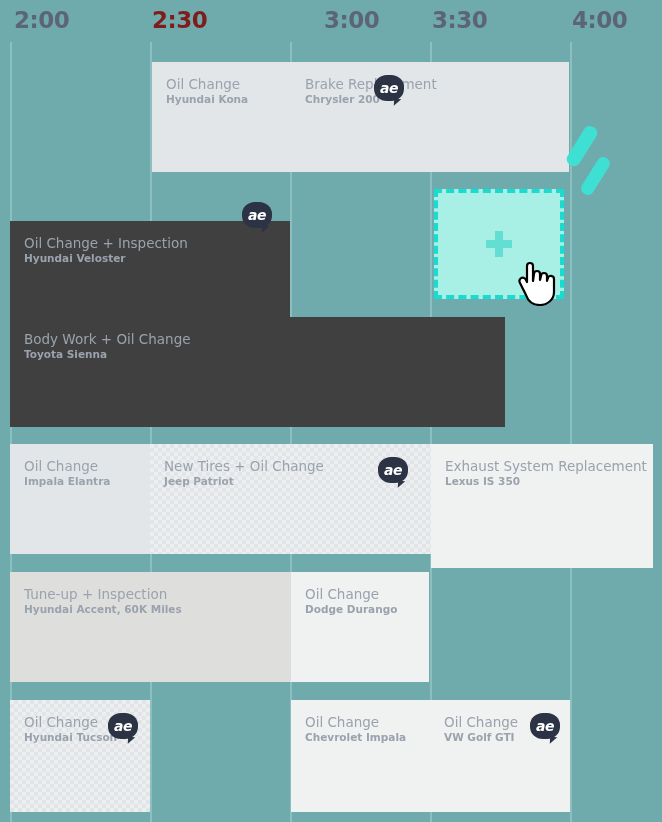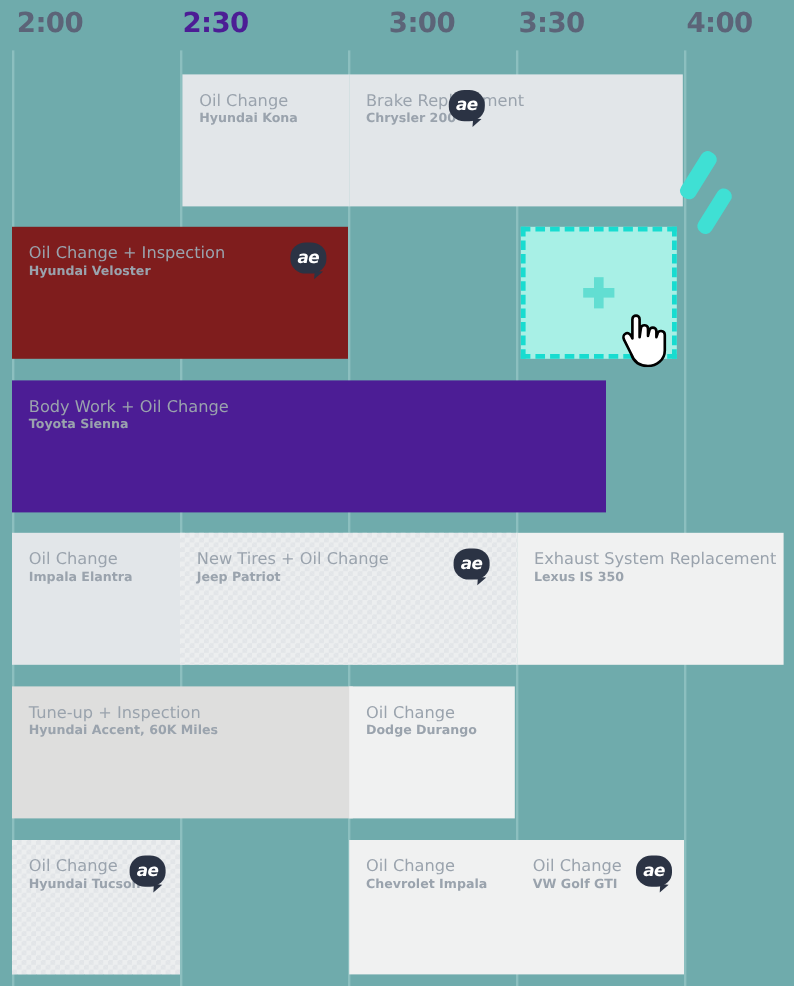--- a/index.html
+++ b/index.html
@@ -72,22 +72,22 @@
     top: 31px;
     font-size: 10.5px;
     font-weight: bold;
     color: #9aa3ad;
     line-height: 13px;
     white-space: nowrap;
   }
 
   
   .shade-a { background: #e2e6e9; }
-  .shade-b { background: #7f1d1d; }
-  .shade-c { background: #4c1d95; padding-left: 21px; }
+  .shade-b { background: #404040; margin-top: 32px; }
+  .shade-c { background: #404040; padding-left: 21px; }
   .shade-d { background: #dededd; }
   .shade-e { background: #f0f1f1; }
   .shade-hatch {
     background-color: #eceeef;
     background-image:
       linear-gradient(45deg, #e2e5e8 25%, transparent 25%, transparent 75%, #e2e5e8 75%),
       linear-gradient(45deg, #e2e5e8 25%, transparent 25%, transparent 75%, #e2e5e8 75%);
     background-size: 8px 8px;
     background-position: 0 0, 4px 4px;
   }
@@ -167,21 +167,21 @@
     pointer-events: none;
   }
 </style>
 </head>
 <body>
 
 <div id="calendar">
 
   <div class="time-header" id="time-header">
       <div class="time-label" style="left: 14px; color: rgb(92, 100, 120);">2:00</div>
-      <div class="time-label" style="left: 152px; color: #4c1d95;">2:30</div>
+      <div class="time-label" style="left: 152px; color: #7f1d1d;">2:30</div>
       <div class="time-label" style="left: 292px; color: rgb(92, 100, 120); margin-left: 32px;">3:00</div>
       <div class="time-label" style="left: 432px; color: rgb(92, 100, 120);">3:30</div>
       <div class="time-label" style="left: 572px; color: rgb(92, 100, 120);">4:00</div>
     </div>
 
   <div id="gridlines">
       <div class="gridline" style="left: 10px;"></div>
       <div class="gridline" style="left: 150px;"></div>
       <div class="gridline" style="left: 290px;"></div>
       <div class="gridline" style="left: 430px;"></div>
@@ -215,21 +215,21 @@
         <div class="appt-title">Oil Change</div>
         <div class="appt-sub">Impala Elantra</div>
       </div>
       <div class="appt shade-hatch" style="left: 150px; top: 444px; width: 281px; height: 110px;">
         <div class="appt-title">New Tires + Oil Change</div>
         <div class="appt-sub">Jeep Patriot</div>
       </div>
       <div class="ae-badge" style="left: 378px; top: 457px;">
         <span class="ae-text">ae</span>
       </div>
-      <div class="appt shade-e" style="left: 431px; top: 444px; width: 222px; height: 110px;">
+      <div class="appt shade-e" style="left: 431px; top: 444px; width: 222px; height: 124px;">
         <div class="appt-title">Exhaust System Replacement</div>
         <div class="appt-sub">Lexus IS 350</div>
       </div>
       <div class="appt shade-d" style="left: 10px; top: 572px; width: 284px; height: 110px;">
         <div class="appt-title">Tune-up + Inspection</div>
         <div class="appt-sub">Hyundai Accent, 60K Miles</div>
       </div>
       <div class="appt shade-e" style="left: 291px; top: 572px; width: 138px; height: 110px;">
         <div class="appt-title">Oil Change</div>
         <div class="appt-sub">Dodge Durango</div>

